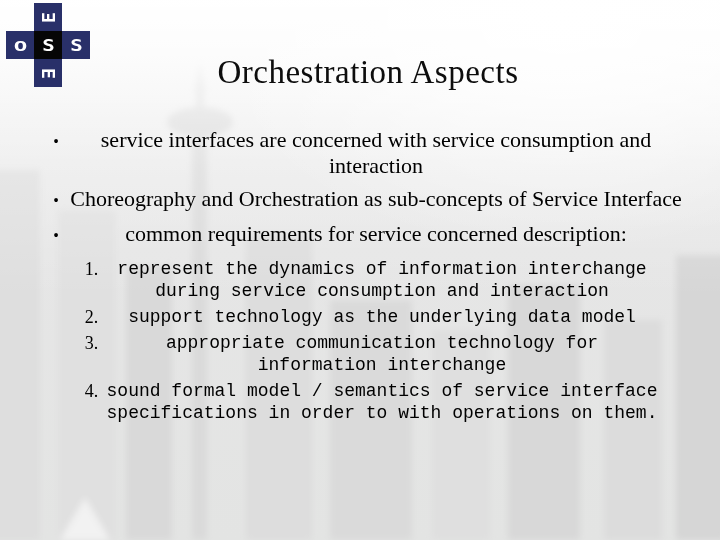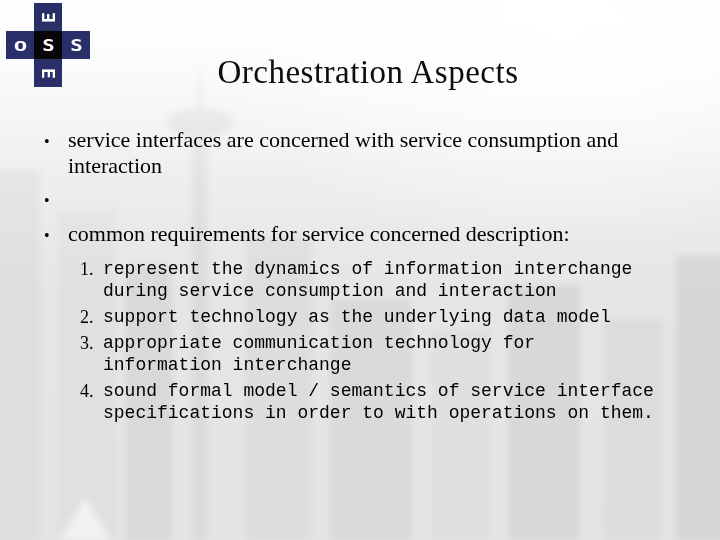--- a/index.html
+++ b/index.html
@@ -46,21 +46,21 @@
   
   .title {
     position:absolute; top:44px; left:0; width:100%; margin:8px;
     text-align:center;
     font-family:"Liberation Serif", serif;
     font-weight:400; font-size:33px; line-height:40px;
     color:#0d0d0d; letter-spacing:0.5px;
   }
 
   
-  .content { position:absolute; left:44px; top:127px; width:650px; color:#000; }
+  .content { position:absolute; left:44px; top:127px; width:650px; color:#000;text-align:center; }
 
   ul.bullets, ol.nums { list-style:none; margin:0; padding:0; }
 
   li.bullet {
     display:flex; align-items:flex-start;
     font-size:22px; line-height:26px;
     margin-bottom:7px;
   }
   .b-marker { flex:none; width:24px; }
   .b-marker::before { content:"\2022"; font-size:16px; line-height:26px; }
@@ -136,20 +136,21 @@
 
     <ul class="bullets">
 
         <li class="bullet">
           <span class="b-marker"></span>
           <span class="b-text">service interfaces are concerned with service consumption and interaction</span>
         </li>
 
         <li class="bullet">
           <span class="b-marker"></span>
+          <span class="b-text">Choreography and Orchestration as sub-concepts of Service Interface</span>
         </li>
 
         <li class="bullet">
           <span class="b-marker"></span>
           <span class="b-text">common requirements for service concerned description:</span>
         </li>
       </ul>
 
     <ol class="nums">
 

